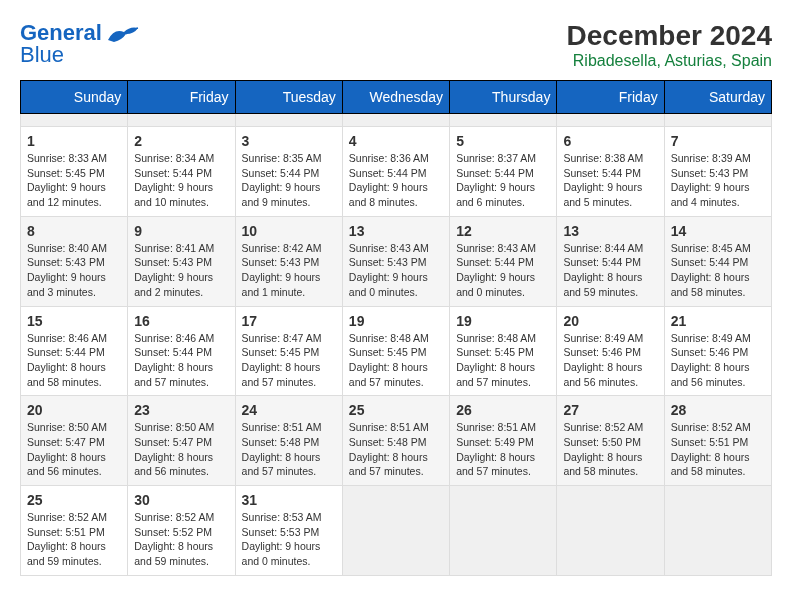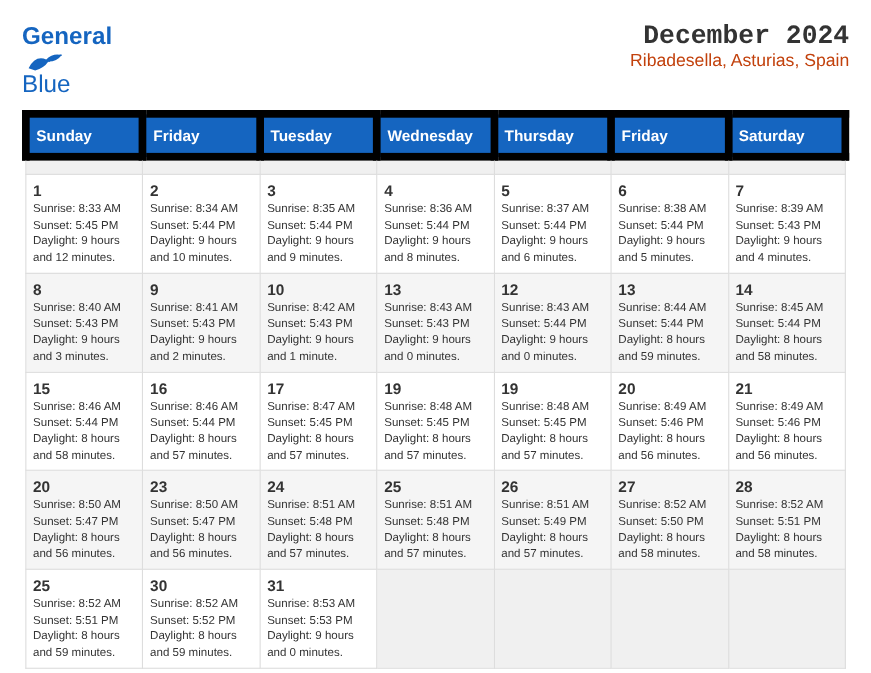--- a/index.html
+++ b/index.html
@@ -18,43 +18,42 @@
     }
     .logo {
       display: flex;
       flex-direction: column;
       align-items: flex-start;
     }
     .title-block {
       text-align: right;
     }
     .month-title {
-      font-size: 24px;
+      font-size: 28px;
       font-weight: bold;
       color: #333;
-      font-family: Liberation Mono, monospace;
     }
     .location-title {
       font-size: 16px;
-      color: #c2410c;
+      color: #15803d;
     }
     table {
       width: 100%;
       border-collapse: collapse;
     }
     thead tr {
       background-color: #1565c0;
       color: #fff;
     }
     thead th {
       padding: 8px 6px;
       font-size: 14px;
-      font-weight: bold;
-      text-align: left;
-      border: 7px solid #000000;
+      font-weight: normal;
+      text-align: right;
+      border: 1px solid #000000;
     }
     tbody tr {
       vertical-align: top;
     }
     tbody tr:nth-child(odd) {
       background-color: #f5f5f5;
     }
     tbody tr:nth-child(even) {
       background-color: #ffffff;
     }
@@ -78,21 +77,21 @@
     }
     .empty-cell {
       background-color: #f0f0f0 !important;
     }
   </style>
 </head>
 <body>
 
 <div class="header">
   <div class="logo">
-    <div style="display:flex; align-items:flex-start;flex-direction:column;">
+    <div style="display:flex; align-items:flex-end;">
       <span style="font-size:22px; font-weight:bold; color:#333;">
         <span style="color:#1565c0;">General</span>
       </span>
       <svg width="36" height="22" viewBox="0 0 36 22" style="margin-left:2px;">
         <path d="M4,16 Q10,4 20,8 Q26,2 34,4 Q30,10 22,10 Q18,16 10,18 Z" fill="#1565c0"></path>
         <path d="M22,10 Q26,6 34,4" stroke="#1565c0" stroke-width="1.5" fill="none"></path>
       </svg>
     </div>
     <span style="font-size:22px; font-weight:normal; color:#1565c0; margin-top:-4px;">Blue</span>
   </div>

